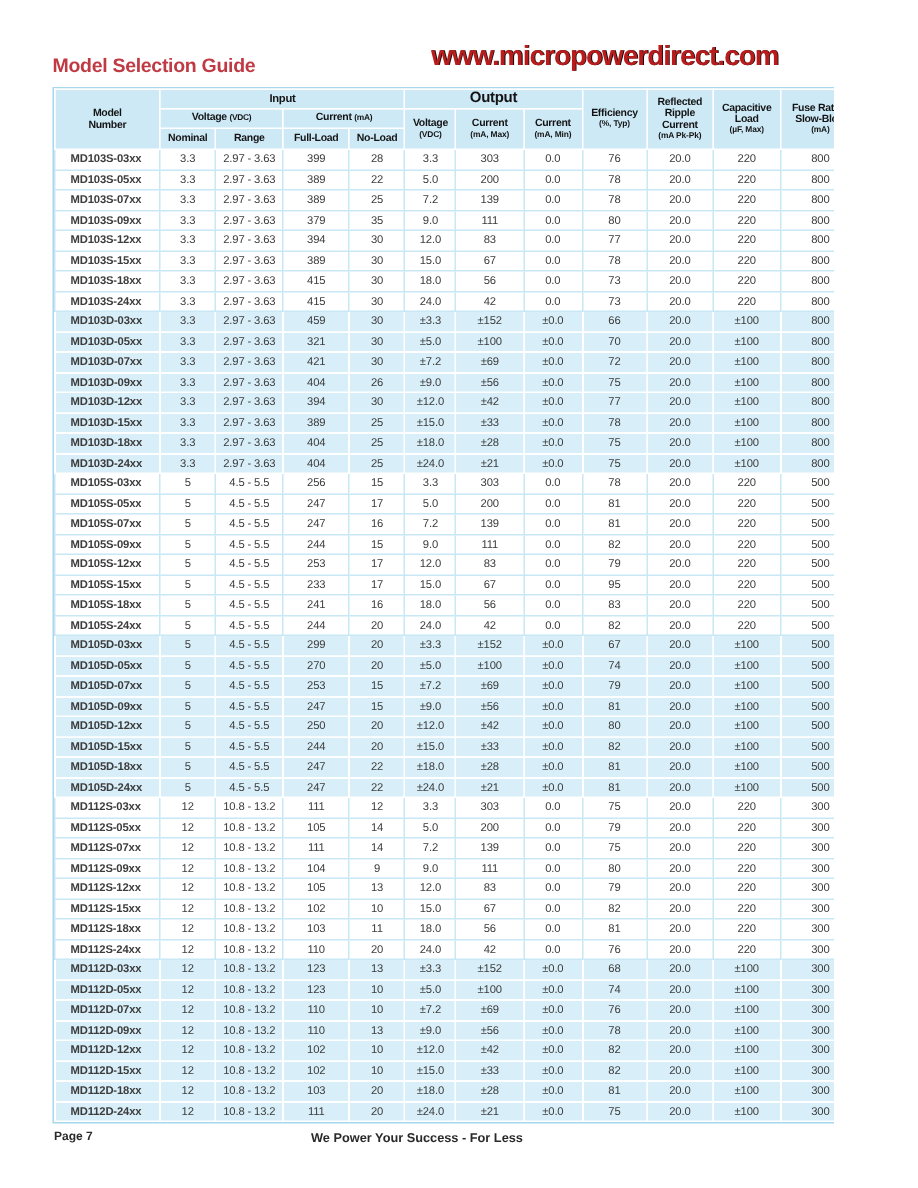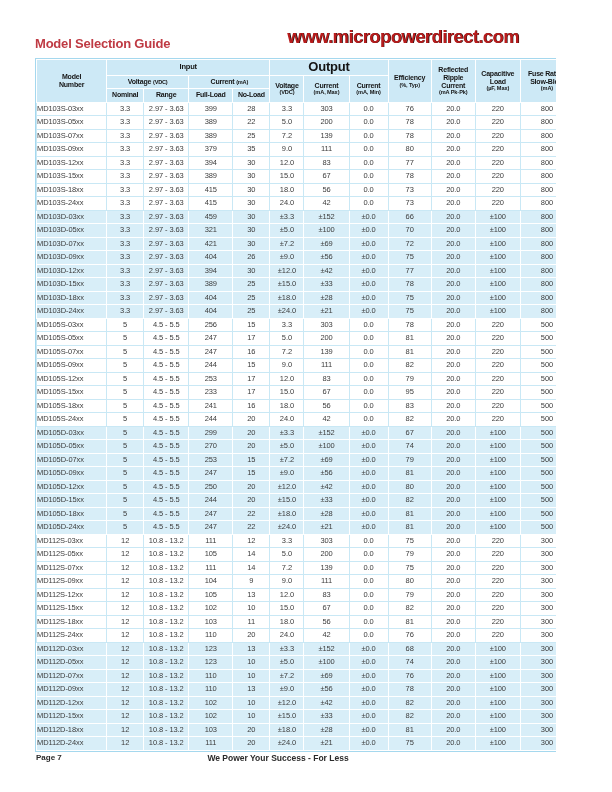--- a/index.html
+++ b/index.html
@@ -36,21 +36,21 @@
   .mtable th .lbl { display:block; white-space:pre-line; }
   .mtable th .lbl-inline { display:inline; white-space:pre-line; }
   .mtable th .unit { display:block; font-size:5.6px; font-weight:bold; letter-spacing:-0.1px; }
   .mtable th .unit-inline { display:inline; font-size:5.6px; font-weight:bold; }
   .mtable td {
     border:1px solid #c9e8f5; background:#ffffff;
     height:12.5px; line-height:12.5px; padding:0;
     text-align:center; white-space:nowrap; overflow:hidden;
     letter-spacing:-0.1px;
   }
-  .mtable td.model { text-align:left; padding-left:0; }
+  .mtable td.model { text-align:left; padding-left:10px;font-weight:bold; }
   .mtable tr.hl td { background:#d8eef8; border-color:#ffffff; }
   .footer-left {
     position:absolute; left:36px; top:753px;
     font-size:8px; font-weight:bold; color:#2a2a2a;
   }
   .footer-center {
     position:absolute; left:0; width:100%; top:753px; text-align:center;
     font-size:8.5px; font-weight:bold; color:#2a2a2a;
   }
 </style>
@@ -78,21 +78,21 @@
           <col style="width:45px">
           <col style="width:53px">
       </colgroup>
       <thead>
         <tr class="h1">
           <th rowspan="3">
             <span class="lbl">Model
 Number</span>
           </th>
           <th colspan="4" style="font-size:7.5px;">Input</th>
-          <th colspan="3" style="font-size:13px;">Output</th>
+          <th colspan="3" style="font-size:10px;">Output</th>
           <th rowspan="3">
             <span class="lbl">Efficiency</span>
             <span class="unit">(%, Typ)</span>
           </th>
           <th rowspan="3">
             <span class="lbl">Reflected
 Ripple
 Current</span>
             <span class="unit">(mA Pk-Pk)</span>
           </th>

